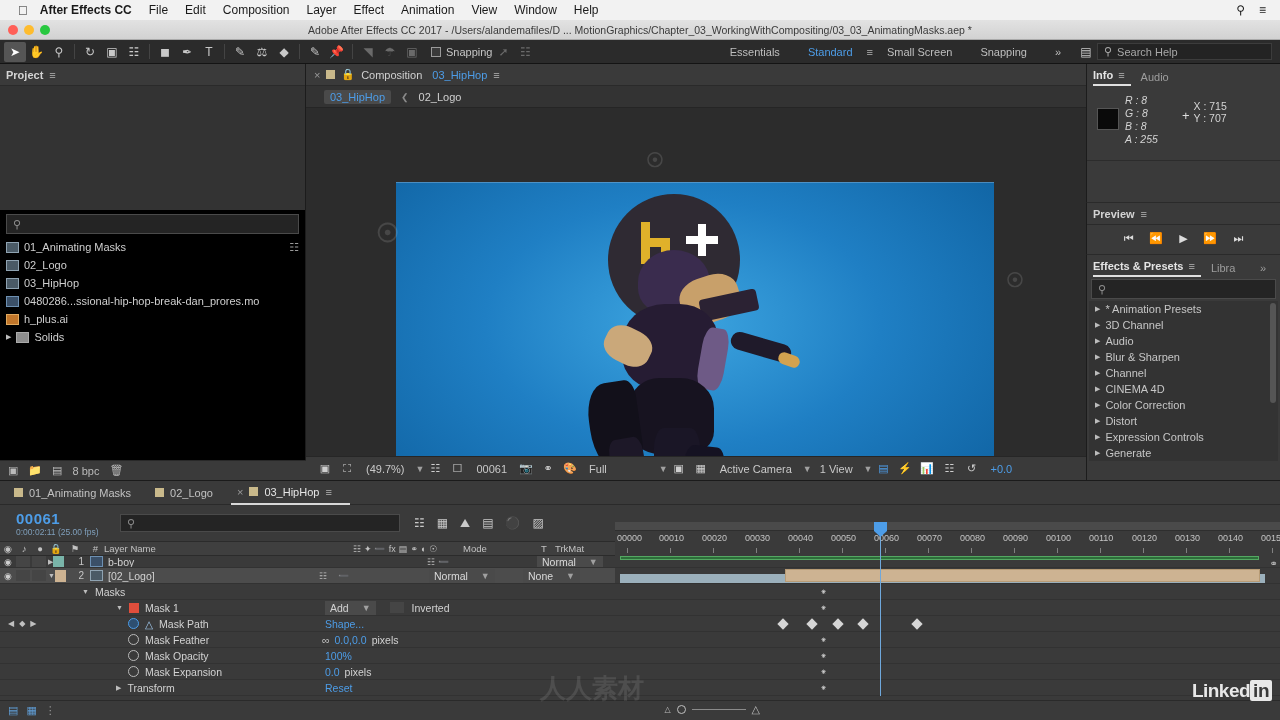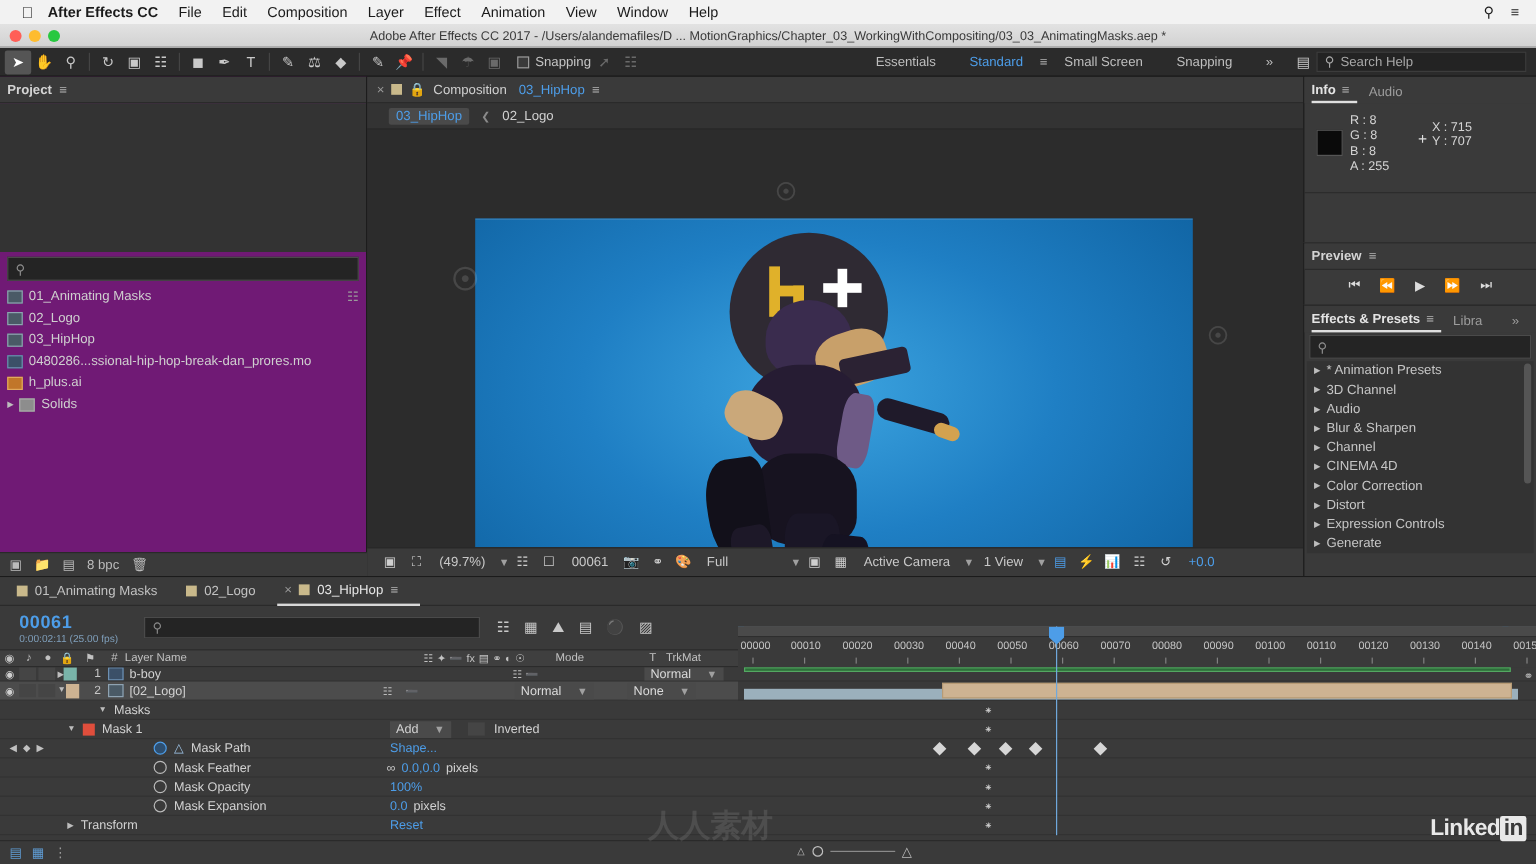--- a/index.html
+++ b/index.html
@@ -59,21 +59,21 @@
   
   .panel{ position:absolute; background:#3a3a3a; }
   .ptitle{
     height:22px; display:flex; align-items:center; gap:6px;
     padding:0 6px; color:#d4d4d4; font-size:11px; font-weight:bold;
     background:#3a3a3a; border-bottom:1px solid #2a2a2a;
   }
   .hamb{ color:#b5b5b5; font-size:11px;}
 
   
-  #project{ left:0; top:64px; width:306px; height:416px; background:#701a75; border-right:1px solid #1c1c1c;}
+  #project{ left:0; top:64px; width:306px; height:416px; background:#000000; border-right:1px solid #1c1c1c;}
   .proj-body{ height:124px; background:#333;}
   .searchbox{
     margin:4px 6px; height:20px; background:#242424; border:1px solid #4a4a4a;
     display:flex;align-items:center; padding:0 6px; color:#8e8e8e; gap:4px;
   }
   .colhead{
     height:16px; background:#3d3d3d; border-top:1px solid #292929; border-bottom:1px solid #292929;
     display:flex; align-items:center; padding:0 6px; color:#bdbdbd; font-size:10.5px;
     justify-content:space-between;
   }
@@ -139,21 +139,21 @@
   .cf-blue{ color:#4d9de8;}
   .cf-dd{ color:#a0a0a0; font-size:9px; margin-left:3px;}
 
   
   #info{ left:1086px; top:64px; width:194px; height:138px; background:#3a3a3a; border-left:1px solid #1c1c1c;}
   .tabrow{ height:22px; display:flex; align-items:flex-end; gap:0; padding:0 6px; background:#3a3a3a;}
   .ptab{ font-size:11px; color:#9d9d9d; padding:0 8px 3px 0; display:flex; align-items:center; gap:5px;}
   .ptab.active{ color:#e4e4e4; font-weight:bold; border-bottom:2px solid #e0e0e0; padding-right:6px; margin-right:10px;justify-content:space-between;}
   .info-body{ display:flex; padding:8px 10px; gap:6px; font-size:10.5px; color:#d4d4d4;}
   .swatch{ width:22px;height:22px;background:#0a0a0a; border:1px solid #555; margin-top:14px;}
-  .rgba div{ line-height:13px; white-space:nowrap;}
+  .rgba div{ line-height:13px; white-space:nowrap;font-style:italic;}
   .xy{ margin-left:18px; display:flex; align-items:flex-start; gap:4px; padding-top:6px;}
   .xy .plus{ color:#ddd; font-size:13px; line-height:12px; padding-top:10px;}
   .info-sep{ position:absolute; left:0; top:96px; width:194px; height:1px; background:#2c2c2c;}
 
   #preview{ left:1086px; top:202px; width:194px; height:52px; background:#3a3a3a; border-left:1px solid #1c1c1c; border-top:1px solid #2a2a2a;}
   .prev-ctrls{ display:flex; align-items:center; justify-content:center; gap:16px; height:26px; color:#dcdcdc; font-size:11px;}
 
   #effects{ left:1086px; top:254px; width:194px; height:226px; background:#3a3a3a; border-left:1px solid #1c1c1c; border-top:1px solid #2a2a2a;}
   .eff-list{ background:#333; margin:0 2px; height:160px; overflow:hidden; position:relative;}
   .eff-row{ height:16px; display:flex; align-items:center; gap:5px; padding:0 6px; color:#c6c6c6; font-size:11px;}
@@ -184,21 +184,21 @@
   .cellA{ width:72px; display:flex; align-items:center; gap:0; flex:none;}
   .ceye{ width:16px; text-align:center; color:#cfcfcf; font-size:9px;}
   .cbx{ width:14px; height:11px; background:#454545; margin-right:2px;}
   .lcolor{ width:11px;height:12px; flex:none;}
   .lnum{ width:18px; text-align:right; padding-right:6px; color:#c6c6c6; font-size:10px;}
   .lname{ flex:1; display:flex; align-items:center; gap:5px; overflow:hidden; white-space:nowrap;}
   .switches{ width:110px; display:flex; align-items:center; gap:3px; font-size:9px; color:#bdbdbd;}
   .modecell{ width:78px; color:#dadada; font-size:10.5px; display:flex; align-items:center; gap:4px;}
   .modebox{ background:#4a4a4a; padding:1px 5px; display:flex; align-items:center; gap:10px;}
   .trkcell{ width:92px; color:#dadada; font-size:10.5px; display:flex; align-items:center;}
-  .indent1{ padding-left:82px;} .indent2{ padding-left:56px;} .indent3{ padding-left:128px;}
+  .indent1{ padding-left:82px;} .indent2{ padding-left:116px;} .indent3{ padding-left:128px;}
   .valblue{ color:#4d9de8;}
   .stopw{ width:11px;height:11px;border:1.2px solid #b9b9b9; border-radius:50%; display:inline-block;}
   .stopw.on{ border-color:#4d9de8; background:#2e4f70;}
   .kfnav{ position:absolute; left:8px; display:flex; align-items:center; gap:5px; color:#c0c0c0; font-size:8px;}
 
   
   .tl-ruler{ position:absolute; left:615px; top:41px; width:665px; height:34px; background:#3a3a3a;}
   .rul-top{ height:9px; background:#4a4a4a; border-bottom:1px solid #2e2e2e; position:relative;}
   .rul-ticks{ position:relative; height:24px; font-size:9px; color:#c4c4c4;}
   .tick{ position:absolute; top:2px; }

